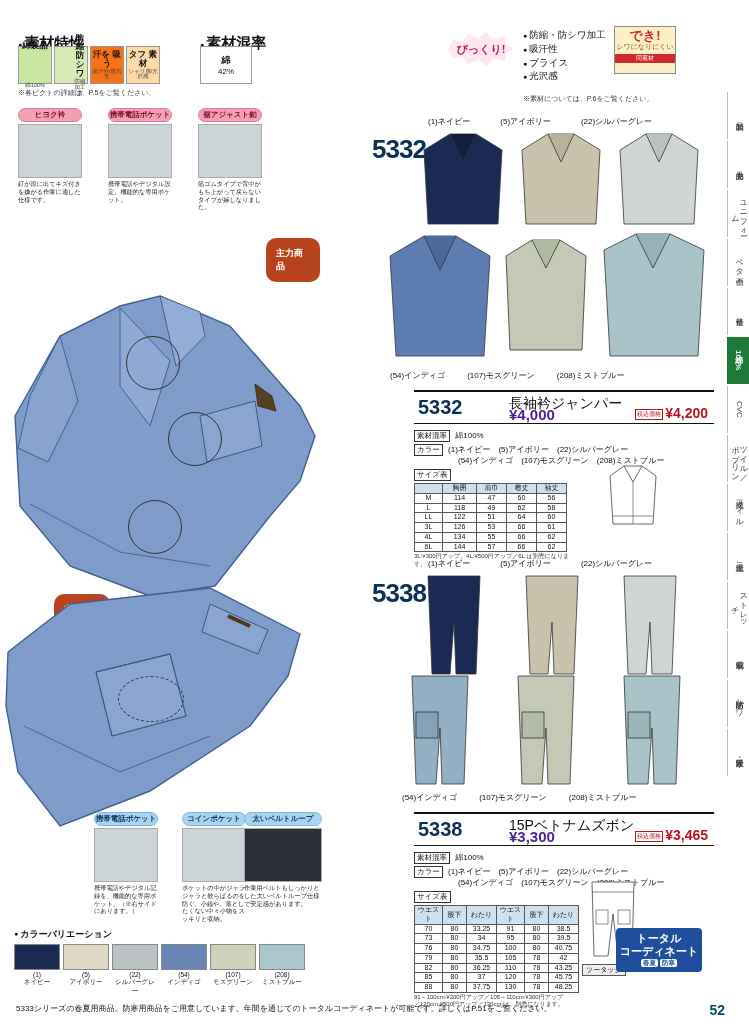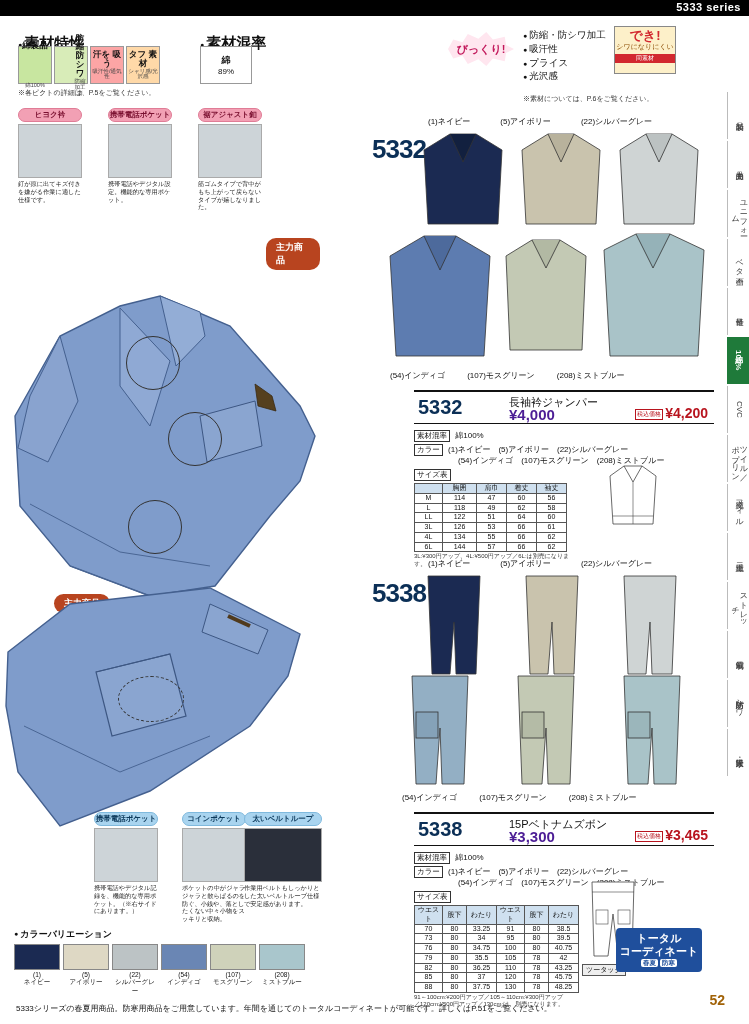--- a/index.html
+++ b/index.html
@@ -51,21 +51,21 @@
   .pict-row { position:absolute; left:18px; top:30px; display:flex; gap:2px; }
   .pict {
     width:34px; height:38px; border:1px solid #999; background:#fff;
     display:flex; flex-direction:column; align-items:center; justify-content:center;
     font-size:8px; line-height:1.05; text-align:center; color:#111;
   }
   .pict .p-main { font-weight:bold; font-size:8.5px; }
   .pict .p-sub { font-size:5.5px; color:#444; margin-top:1px;}
   .pict.g1 { background:#c8e6a0;gap:32px; }
   .pict.g2 { background:#d8ecb8;padding-left:18px; }
-  .pict.g3 { background:#fca5a5; }
+  .pict.g3 { background:#f97316; }
   .pict.g4 { background:#ffd9a8; }
 
   .mix-box {
     position:absolute; left:200px; top:30px;
     width:52px; height:38px; border:1px solid #999; background:#fff;
     display:flex; flex-direction:column; align-items:center; justify-content:center;
     font-size:9px; font-weight:bold;
   }
   .mix-box .sub { font-size:8px; font-weight:normal;}
 
@@ -82,21 +82,21 @@
   .callout .ph {
     margin-top:2px; height:54px; border:1px solid #aaa; background:#cdd4d8;
   }
   .callout .txt { font-size:6.2px; line-height:1.25; margin-top:2px; color:#222;}
 
   .callout.blue .cap { background:#a9d4ef; color:#0d3a5c; border-color:#7fb9dd;}
 
   .tag-main {
     position:absolute;
     background:#b8441f; color:#fff; font-size:9px; font-weight:bold;
-    padding:3px 10px; border-radius:10px;
+    padding:9px 10px; border-radius:10px;
   }
 
   
   .jacket-art { position:absolute; left:0px; top:250px; width:330px; height:340px;}
   .pants-art { position:absolute; left:0px; top:560px; width:330px; height:260px;}
 
   .circle-mark { position:absolute; border:1px solid #333; border-radius:50%; }
 
   
   .colorvar { position:absolute; left:14px; top:912px; width:300px;}
@@ -137,21 +137,21 @@
     position:absolute; font-size:26px; font-weight:bold; color:#0b2f56;
     letter-spacing:-1px;
   }
   .colorlabels { font-size:8px; color:#111; }
 
   .priceband {
     border-top:2px solid #111; border-bottom:1px solid #111;
     padding:2px 0 3px 0; position:relative; height:34px;
   }
   .priceband .num { position:absolute; left:4px; top:4px; font-size:20px; font-weight:bold; color:#0b2f56;}
-  .priceband .nm { position:absolute; left:95px; top:3px; font-size:11px;}
+  .priceband .nm { position:absolute; left:95px; top:3px; font-size:14px;}
   .priceband .pr { position:absolute; left:95px; top:14px; font-size:15px; font-weight:bold; color:#4c1d95;}
   .priceband .taxwrap { position:absolute; right:6px; top:13px; font-size:8px; }
   .taxbox { display:inline-block; border:1px solid #b8141e; color:#b8141e; font-size:6px; padding:0 1px; vertical-align:2px;}
 
   .spec-line { font-size:8px; margin-top:2px; line-height:1.35;}
   .spec-key { display:inline-block; border:1px solid #333; padding:0 2px; font-size:7.5px; margin-right:3px;}
 
   table.sizes { border-collapse:collapse; font-size:7px; margin-top:2px;}
   table.sizes th, table.sizes td { border:1px solid #555; padding:0 2px; text-align:center; line-height:1.25;}
   table.sizes th { background:#cfe0ef; font-weight:normal;}
@@ -160,30 +160,27 @@
 
   .total-badge {
     position:absolute; right:24px; bottom:34px; width:86px; height:44px;
     background:#1f4f9c; color:#fff; border-radius:4px;
     font-size:11px; font-weight:bold; text-align:center; padding-top:4px; line-height:1.15;
   }
   .total-badge .chips { display:flex; gap:2px; justify-content:center; margin-top:2px;}
   .total-badge .chip { background:#fff; color:#1f4f9c; font-size:6.5px; padding:0 2px; border-radius:2px;}
 
   .footer-note { position:absolute; left:16px; bottom:10px; font-size:8px; color:#111;}
-  .pageno { position:absolute; right:24px; bottom:16px; font-size:14px; font-weight:bold; color:#a16207;}
+  .pageno { position:absolute; right:24px; bottom:6px; font-size:14px; font-weight:bold; color:#0c4a6e;}
 </style>
 </head>
 <body>
 
 <div class="page">
 
-  <div class="topbar">
-    <span class="series">5333 series</span>
-  </div>
 
   <div class="leftcol">
 
     <div style="position:absolute;left:18px;top:18px;" class="sec-title bullet">素材特性</div>
     <div style="position:absolute;left:200px;top:18px;" class="sec-title bullet">素材混率</div>
 
     <div class="pict-row">
       <div class="pict g1">
         <div class="p-main">綿製品</div>
         <div class="p-sub">綿100%</div>
@@ -200,21 +197,21 @@
       </div>
       <div class="pict g4">
         <div class="p-main">タフ
 素材</div>
         <div class="p-sub">シャリ感/光沢感</div>
       </div>
     </div>
 
     <div class="mix-box">
       <div>綿</div>
-      <div class="sub">89%</div>
+      <div class="sub">42%</div>
     </div>
 
     <div class="note-small" style="left:18px;top:72px;width:230px;">※各ピクトの詳細は、P.5をご覧ください。</div>
 
     <div class="callout" style="left:18px;top:92px;">
       <div class="cap">ヒヨク衿</div>
       <div class="ph"></div>
       <div class="txt">釘が原に出てキズ付きを嫌がる作業に適した仕様です。</div>
     </div>
     <div class="callout" style="left:108px;top:92px;">

